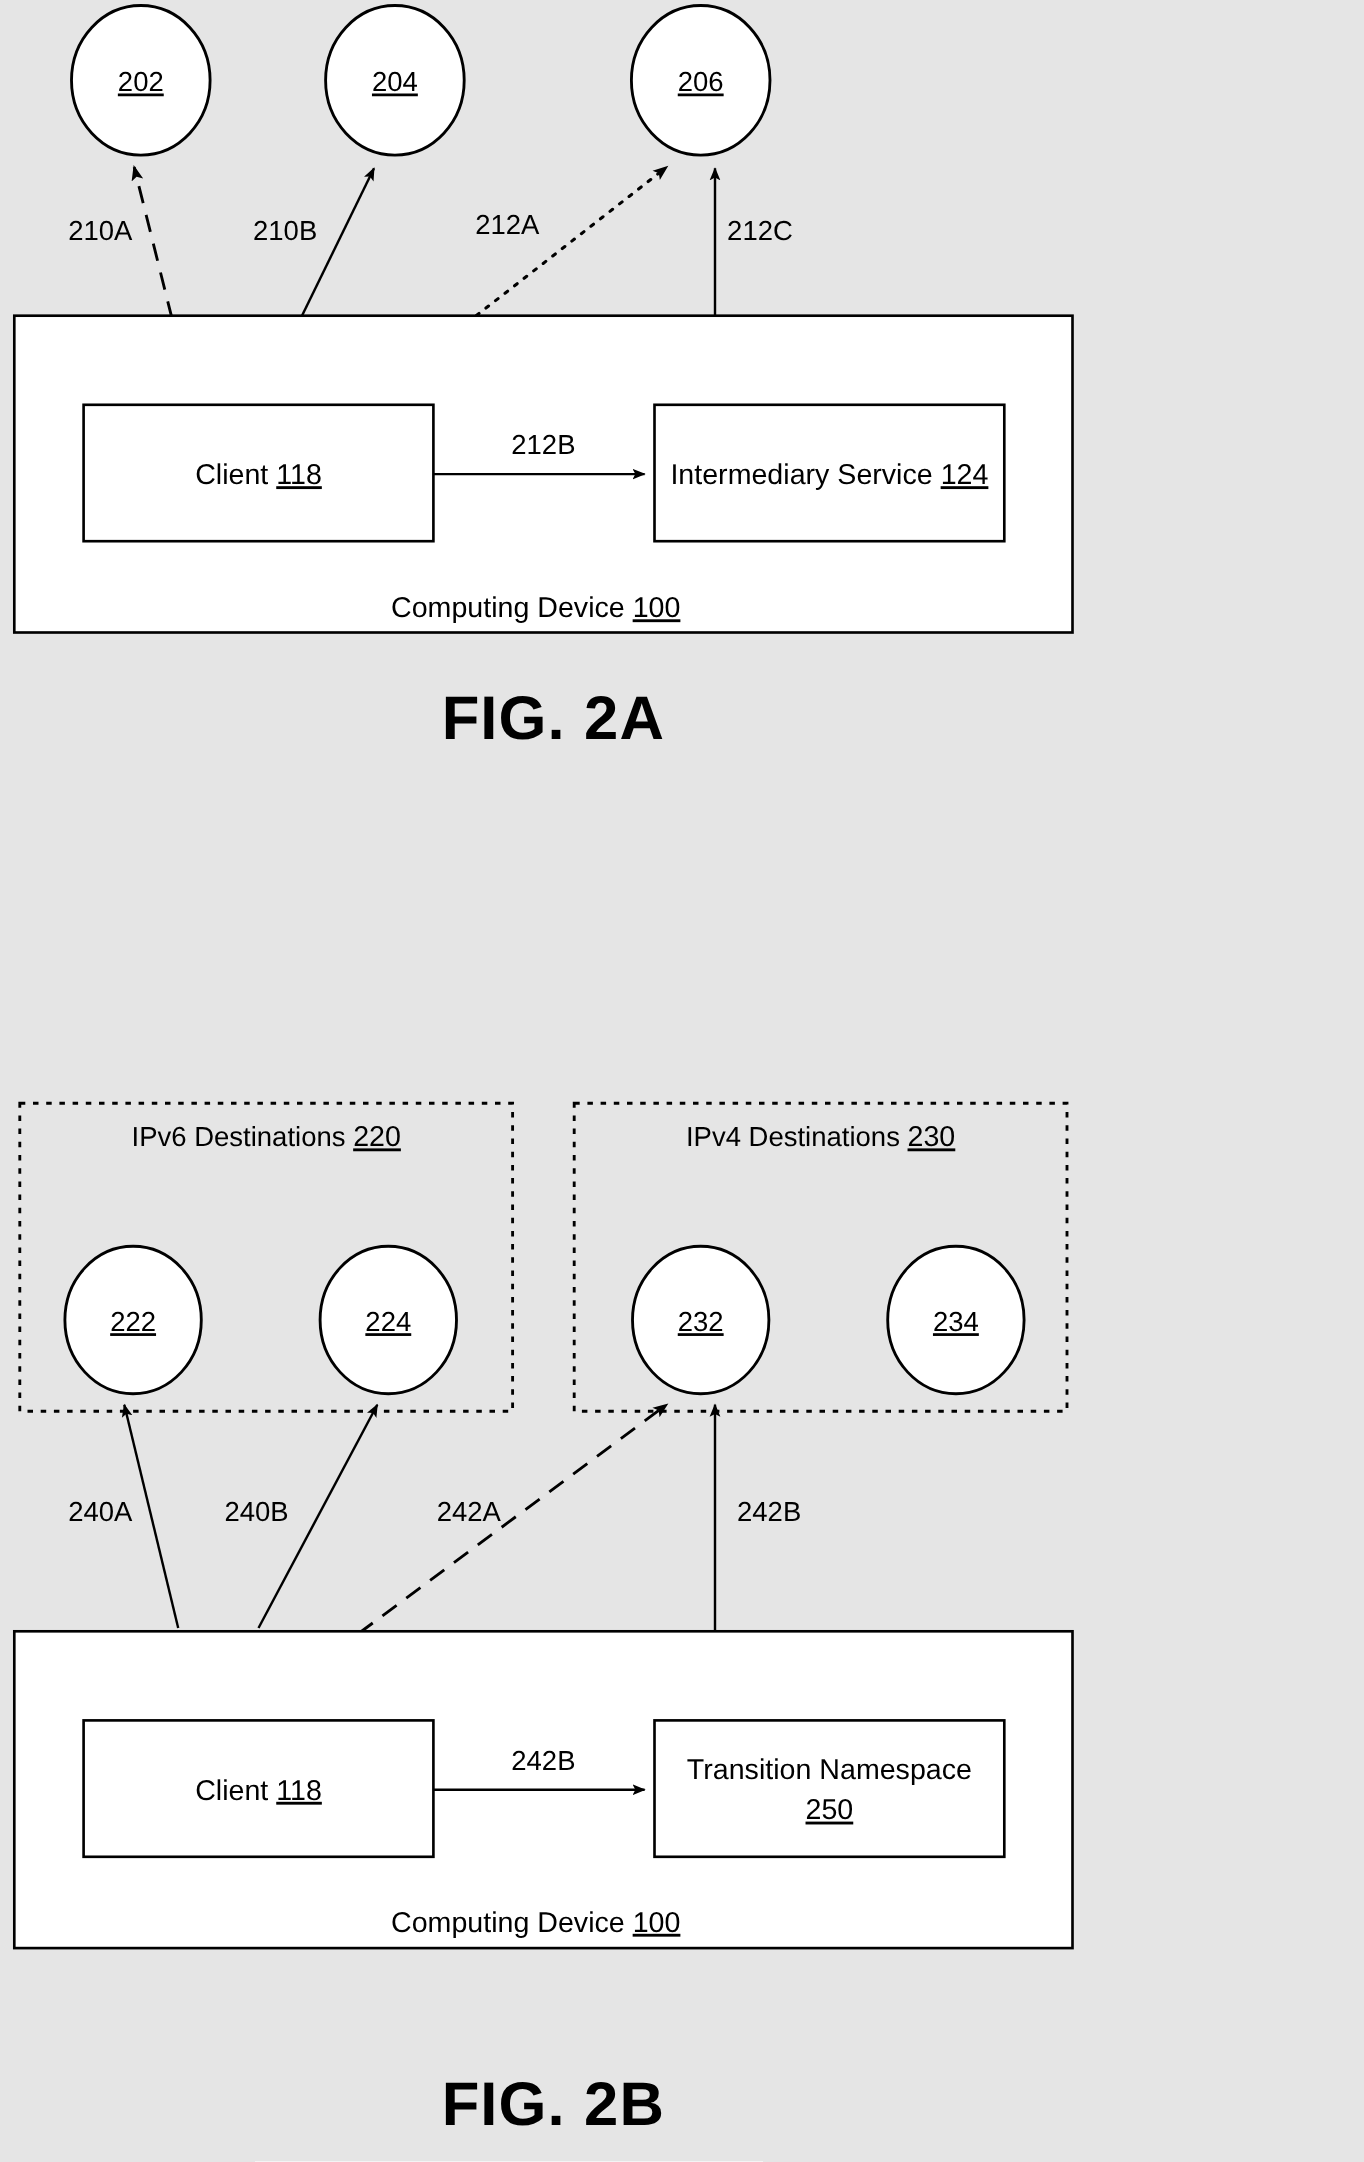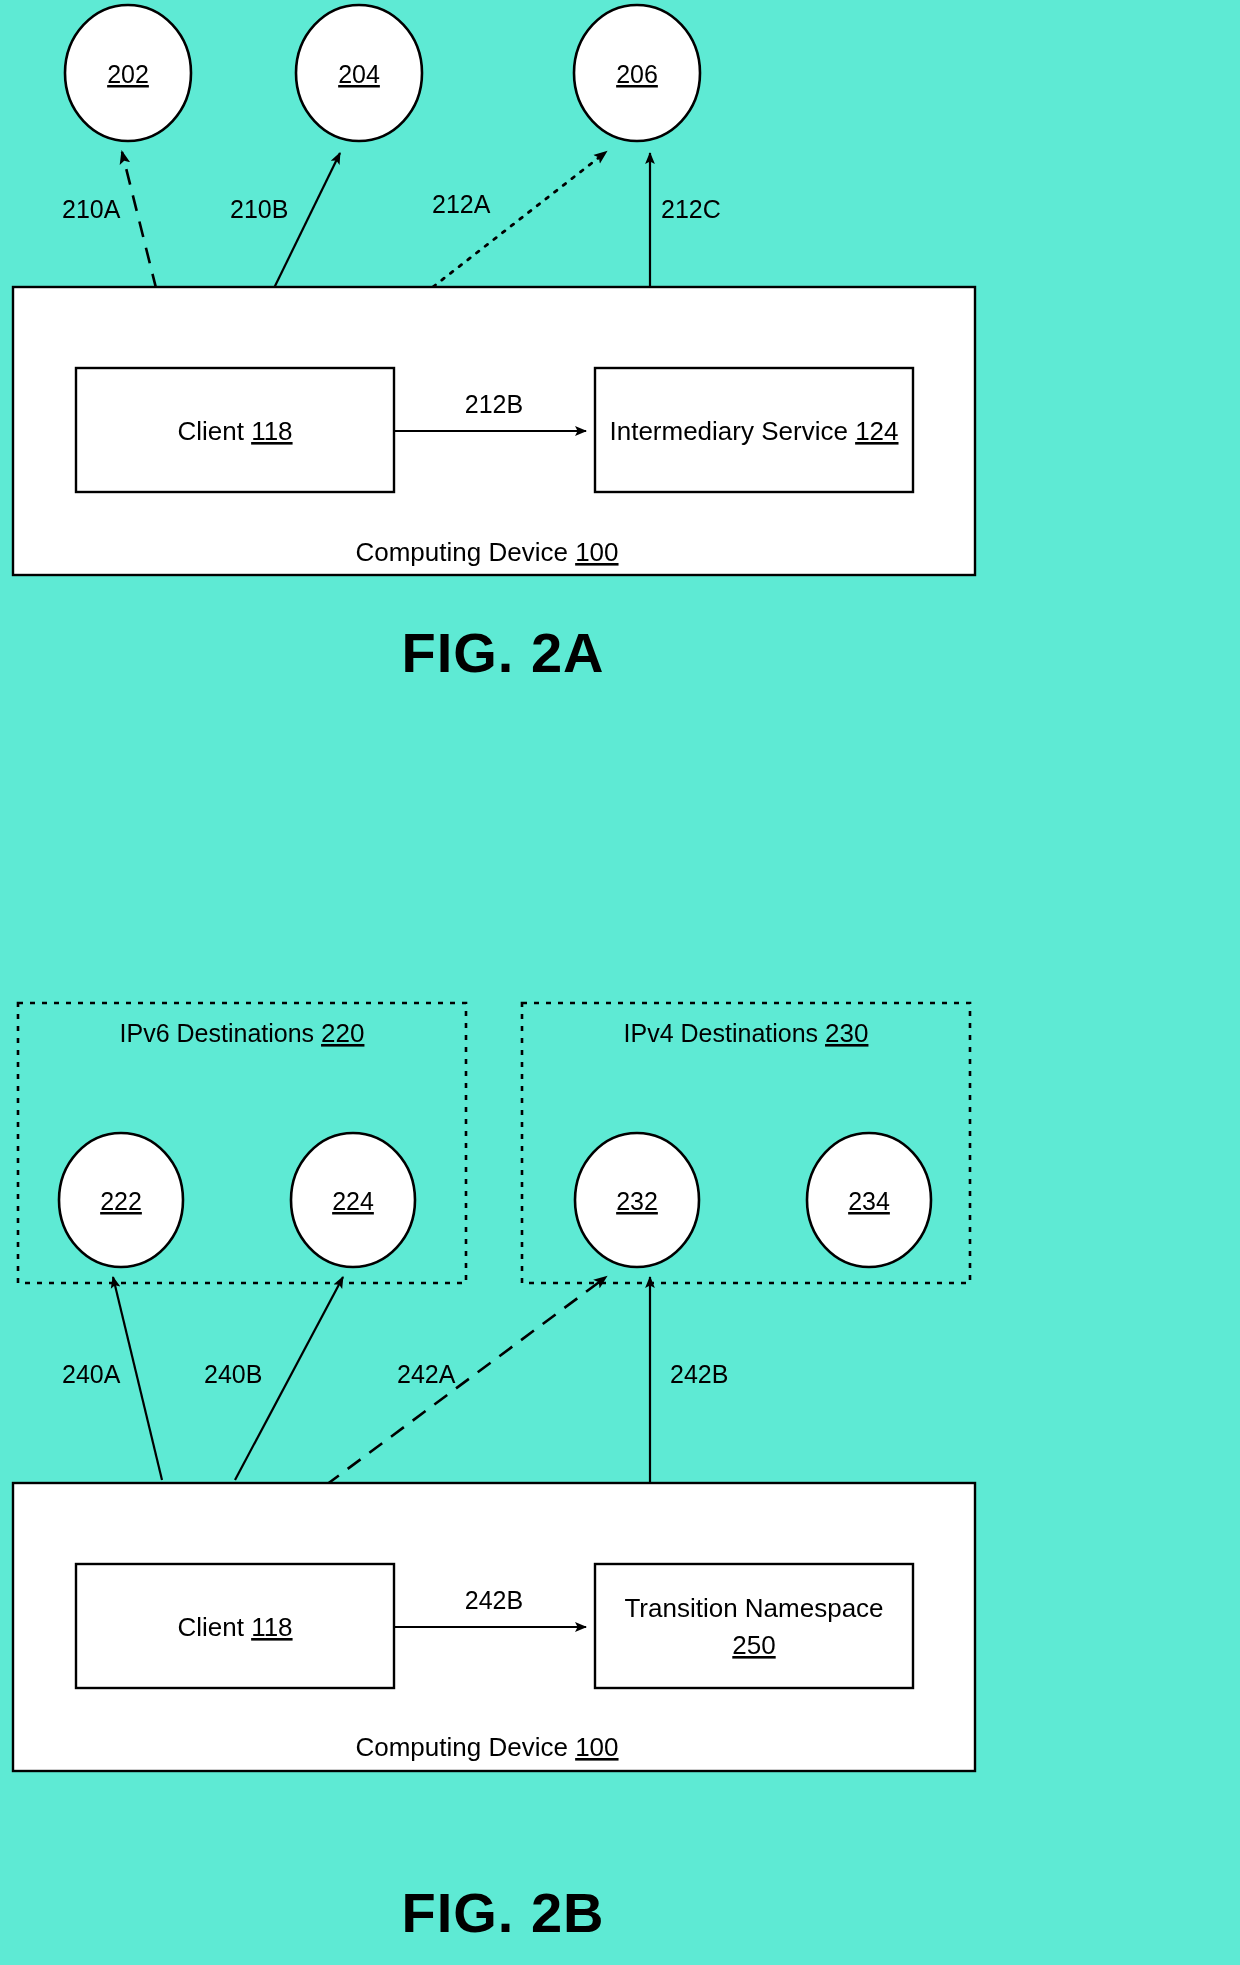--- a/index.html
+++ b/index.html
@@ -10,21 +10,21 @@
   body {
     width: 1240px;
     height: 1965px;
     font-family: "Liberation Sans", sans-serif;
     overflow: hidden;
   }
   .page {
     position: relative;
     width: 1240px;
     height: 1965px;
-    background: #5eead4;
+    background: #e5e5e5;
   }
   svg.figure {
     position: absolute;
     left: 0;
     top: 0;
     width: 1240px;
     height: 1965px;
   }
   .ref-num {
     font-family: "Liberation Sans", sans-serif;

